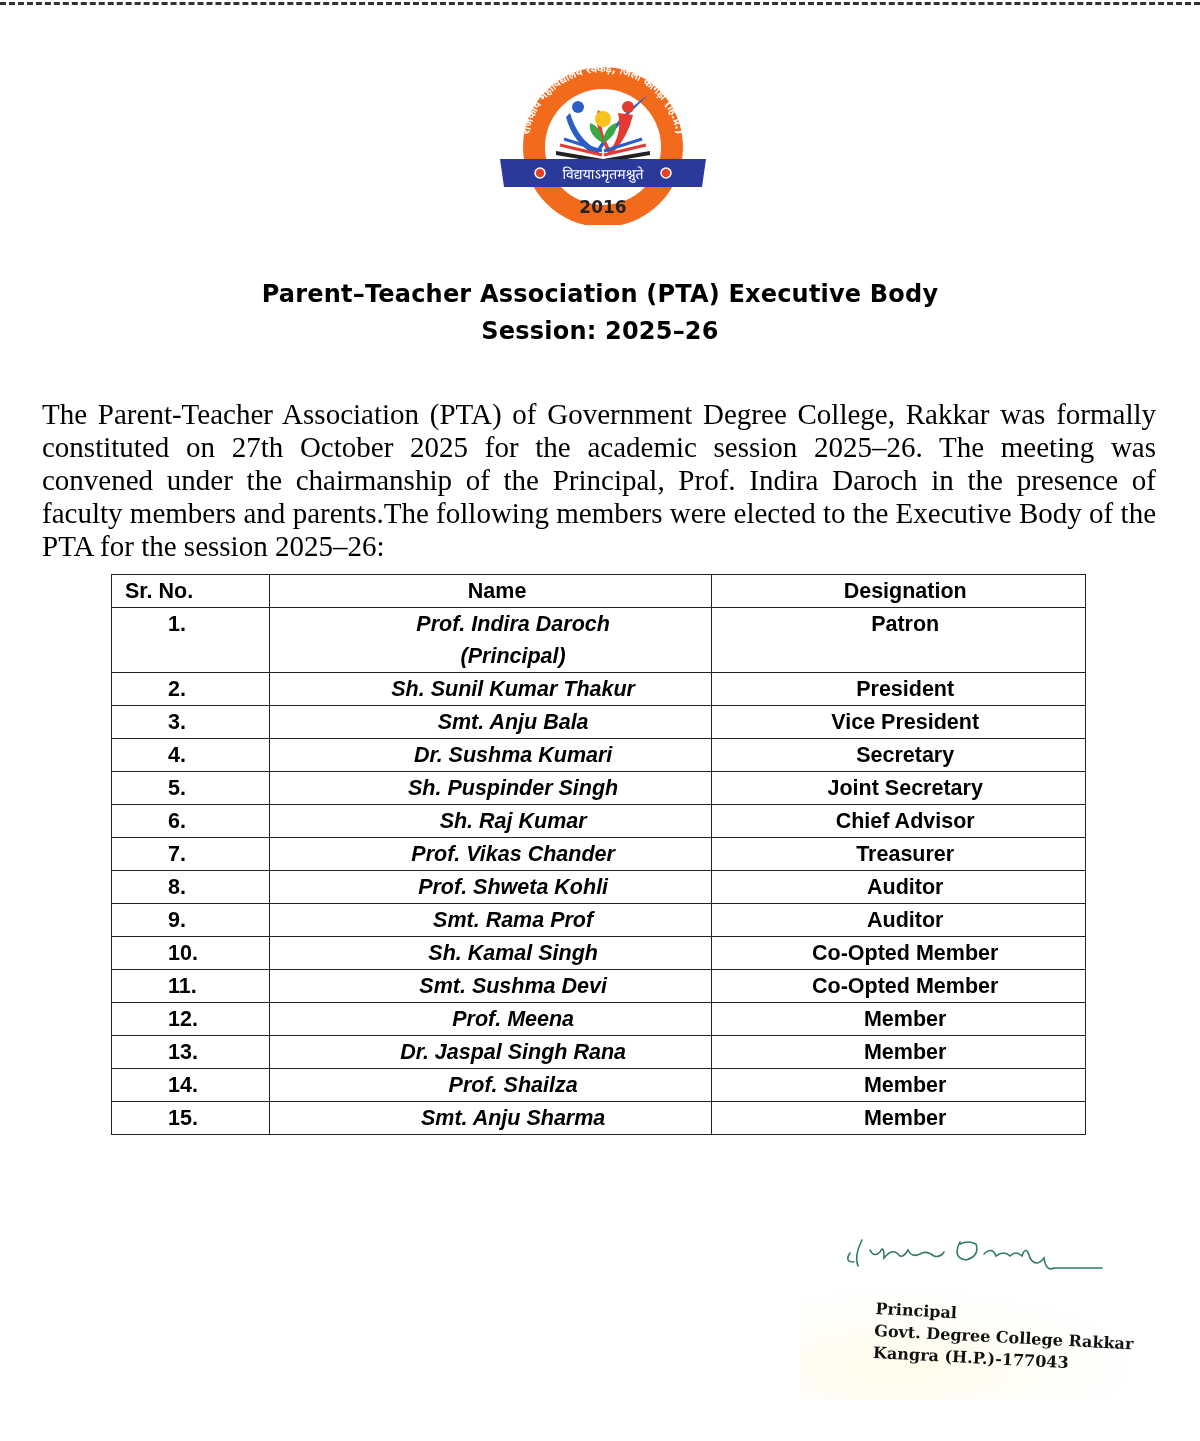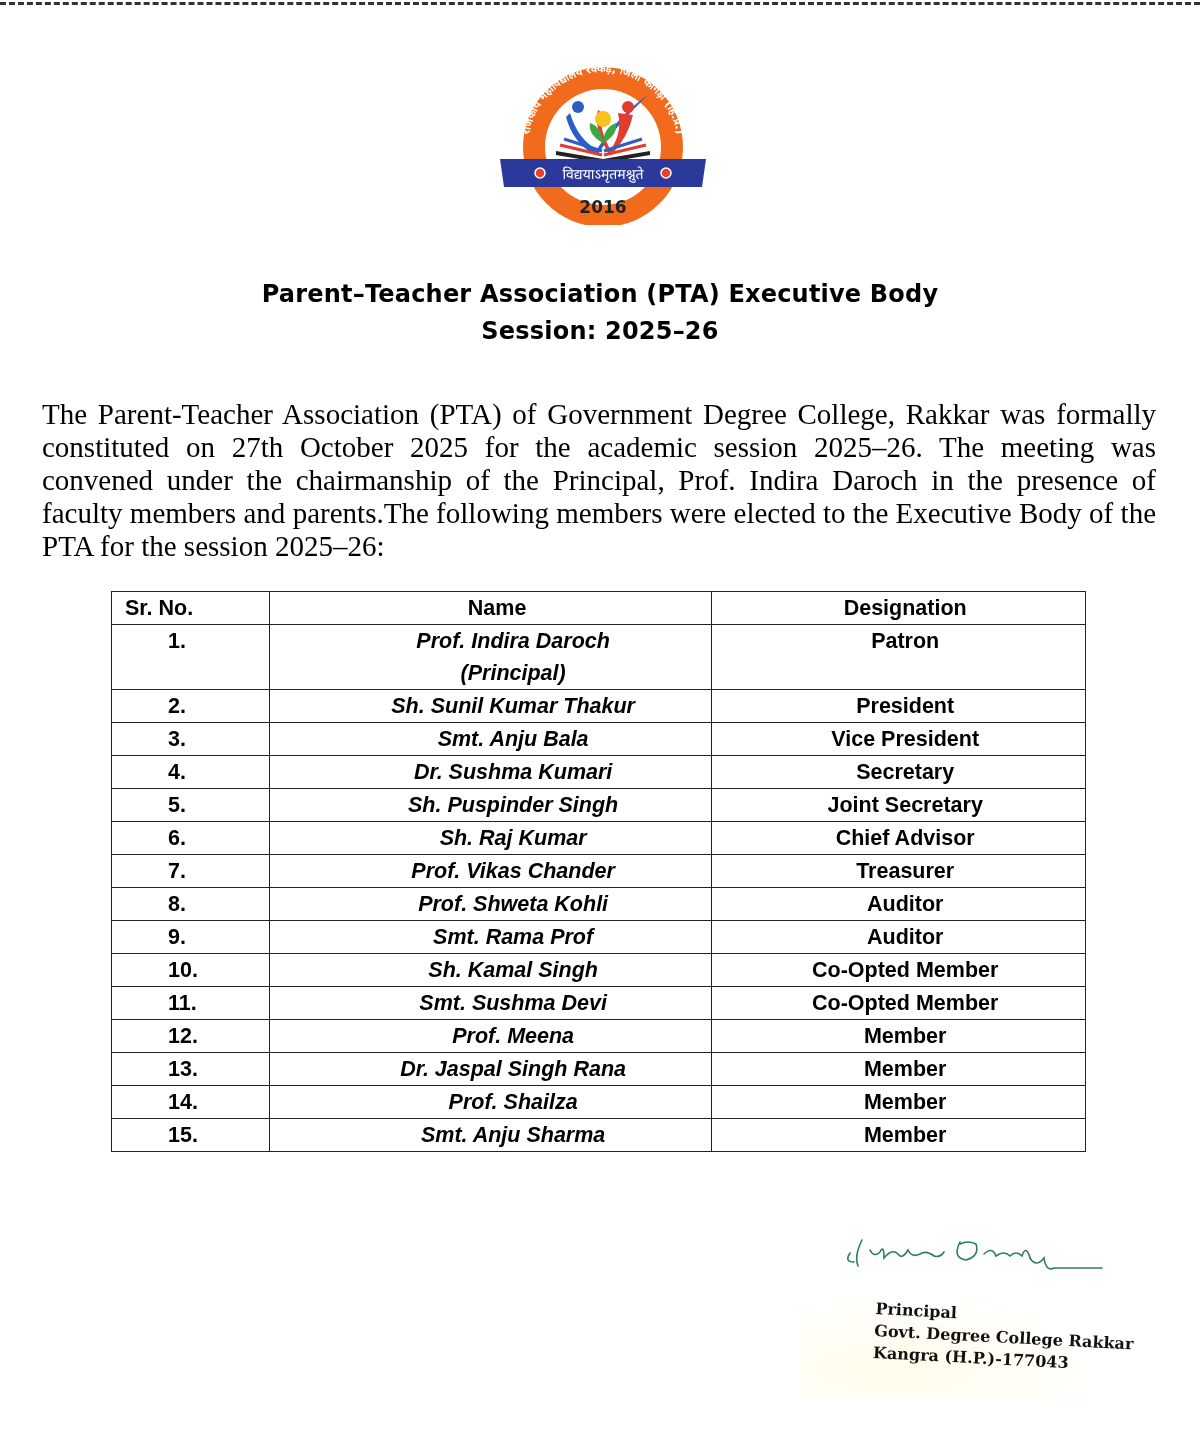--- a/index.html
+++ b/index.html
@@ -15,21 +15,21 @@
       letter-spacing: 0.2px;
       margin-top: 20px;
     }
     .heading div { white-space: nowrap; }
     .intro {
       position: absolute; left: 42px; top: 398px; width: 1114px;
       font-family: "Liberation Serif", serif; font-size: 29px; line-height: 33px;
       text-align: justify; text-align-last: left;
     }
     table.members {
-      position: absolute; left: 111px; top: 591px; width: 975px;
+      position: absolute; left: 111px; top: 574px; width: 975px;
       border-collapse: collapse;
       font-family: "Liberation Sans", sans-serif; font-size: 21.5px;
     }
     table.members th, table.members td {
       border: 1.5px solid #222; padding: 0 0 0 13px; height: 31.5px; vertical-align: top;
       line-height: 32px; font-weight: bold; text-align: center;
     }
     table.members th { font-weight: bold; }
     table.members td.sr, table.members th.sr { text-align: left; }
     table.members td.sr { padding-left: 56px; }

